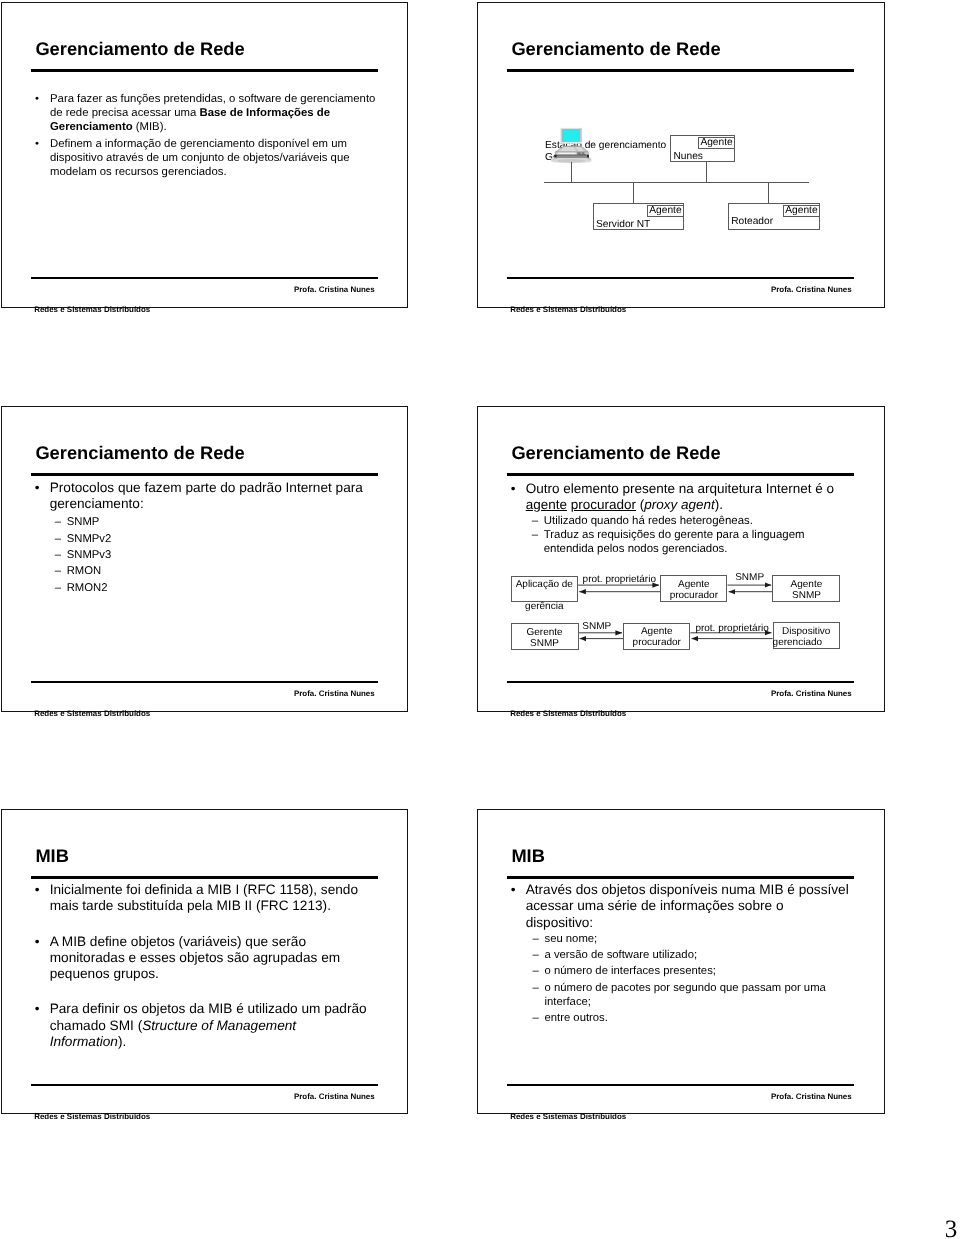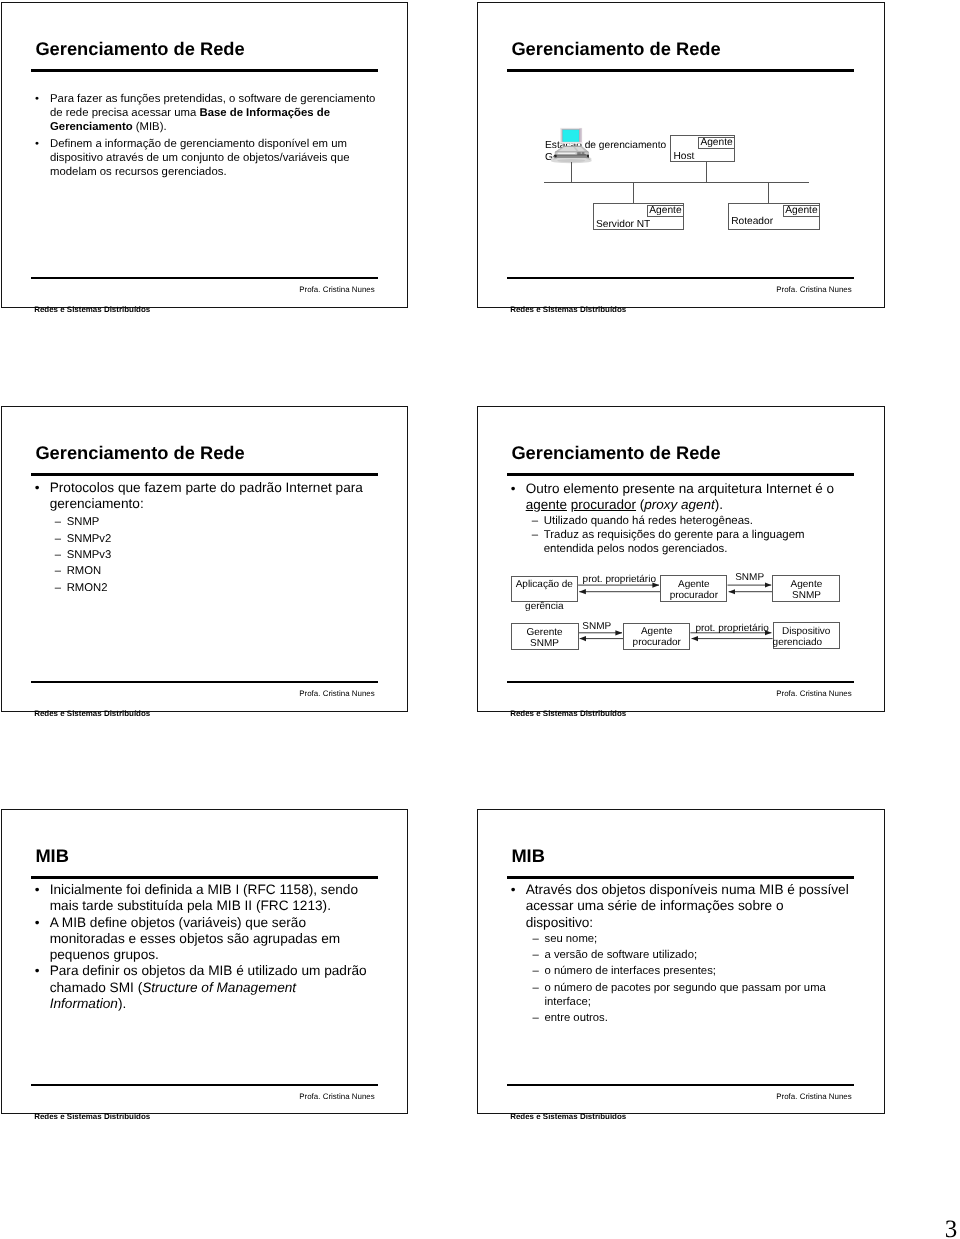--- a/index.html
+++ b/index.html
@@ -15,29 +15,29 @@
   .sl-col2{left:477px;width:408px;}
   .sl-row1{top:2px;height:306px;}
   .sl-row2{top:406px;height:306px;}
   .sl-row3{top:809px;height:305px;}
 
   .s-title{position:absolute;left:34.4px;top:36.1px;font-weight:bold;font-size:18.3px;
            line-height:21px;white-space:nowrap;}
   .s-rule{position:absolute;left:30.0px;top:67.4px;width:346.7px;height:2.7px;background:#000;}
   .s-footrule{position:absolute;left:30.0px;top:274.5px;width:346.7px;height:2.5px;background:#000;}
   .s-footL{position:absolute;left:33.2px;top:283.0px;font-size:7.95px;font-weight:bold;line-height:9px;white-space:nowrap;margin-top:20px;}
-  .s-footR{position:absolute;right:33.3px;top:283.0px;font-size:7.95px;font-weight:normal;line-height:9px;white-space:nowrap;}
+  .s-footR{position:absolute;right:33.3px;top:283.0px;font-size:7.95px;font-weight:bold;line-height:9px;white-space:nowrap;}
 
   .body{position:absolute;left:33px;right:20px;}
 
   
   ul.l1{list-style:none;margin:0;padding:0;}
   ul.l1>li{position:relative;padding-left:14.0px;margin:0;}
   .s1body ul.l1>li+li{margin-top:3.2px;}
-  .s5body ul.l1>li+li{margin-top:0;}
+  .s5body ul.l1>li+li{margin-top:19px;}
   ul.l1>li:before{content:"\2022";position:absolute;left:-1.0px;top:0;}
   .s3body ul.l1>li,.s4body ul.l1>li,.s5body ul.l1>li,.s6body ul.l1>li{padding-left:14.7px;}
   .s3body ul.l1>li:before,.s4body ul.l1>li:before,.s5body ul.l1>li:before,.s6body ul.l1>li:before{left:-0.2px;}
   ul.l2{list-style:none;margin:0;padding:0;}
   ul.l2>li{position:relative;padding-left:12.0px;}
   ul.l2>li:before{content:"\2013";position:absolute;left:0px;top:0;}
 
   b{font-weight:bold;}
   i{font-style:italic;}
   .u{text-decoration:underline;}
@@ -136,21 +136,21 @@
         <g stroke="#555" stroke-width="1" fill="none" shape-rendering="crispEdges">
           <line x1="66.8" y1="180.2" x2="331.9" y2="180.2"></line>
           <line x1="94.9" y1="160.3" x2="94.9" y2="180.2"></line>
           <line x1="229.0" y1="160.2" x2="229.0" y2="180.2"></line>
           <line x1="156.2" y1="180.2" x2="156.2" y2="200.8"></line>
           <line x1="291.9" y1="180.2" x2="291.9" y2="200.8"></line>
         </g>
       </svg>
 
       <div class="box" style="left:193.4px;top:132.5px;width:64.5px;height:27.7px;"></div>
-      <div class="lbl dnode" style="left:196.5px;top:149.2px;">Host</div>
+      <div class="lbl dnode" style="left:196.5px;top:149.2px;">Nunes</div>
       <div class="box" style="left:221.4px;top:134.7px;width:36.5px;height:12.4px;"></div>
       <div class="lbl dnode" style="left:223.4px;top:134.9px;">Agente</div>
 
       <div class="box" style="left:115.7px;top:200.8px;width:91.1px;height:26.9px;"></div>
       <div class="lbl dnode" style="left:119.0px;top:216.5px;">Servidor NT</div>
       <div class="box" style="left:170.3px;top:203.0px;width:36.5px;height:12.4px;"></div>
       <div class="lbl dnode" style="left:172.3px;top:203.2px;">Agente</div>
 
       <div class="box" style="left:251.4px;top:200.8px;width:91.4px;height:26.9px;"></div>
       <div class="lbl dnode" style="left:254.2px;top:214.2px;">Roteador</div>

